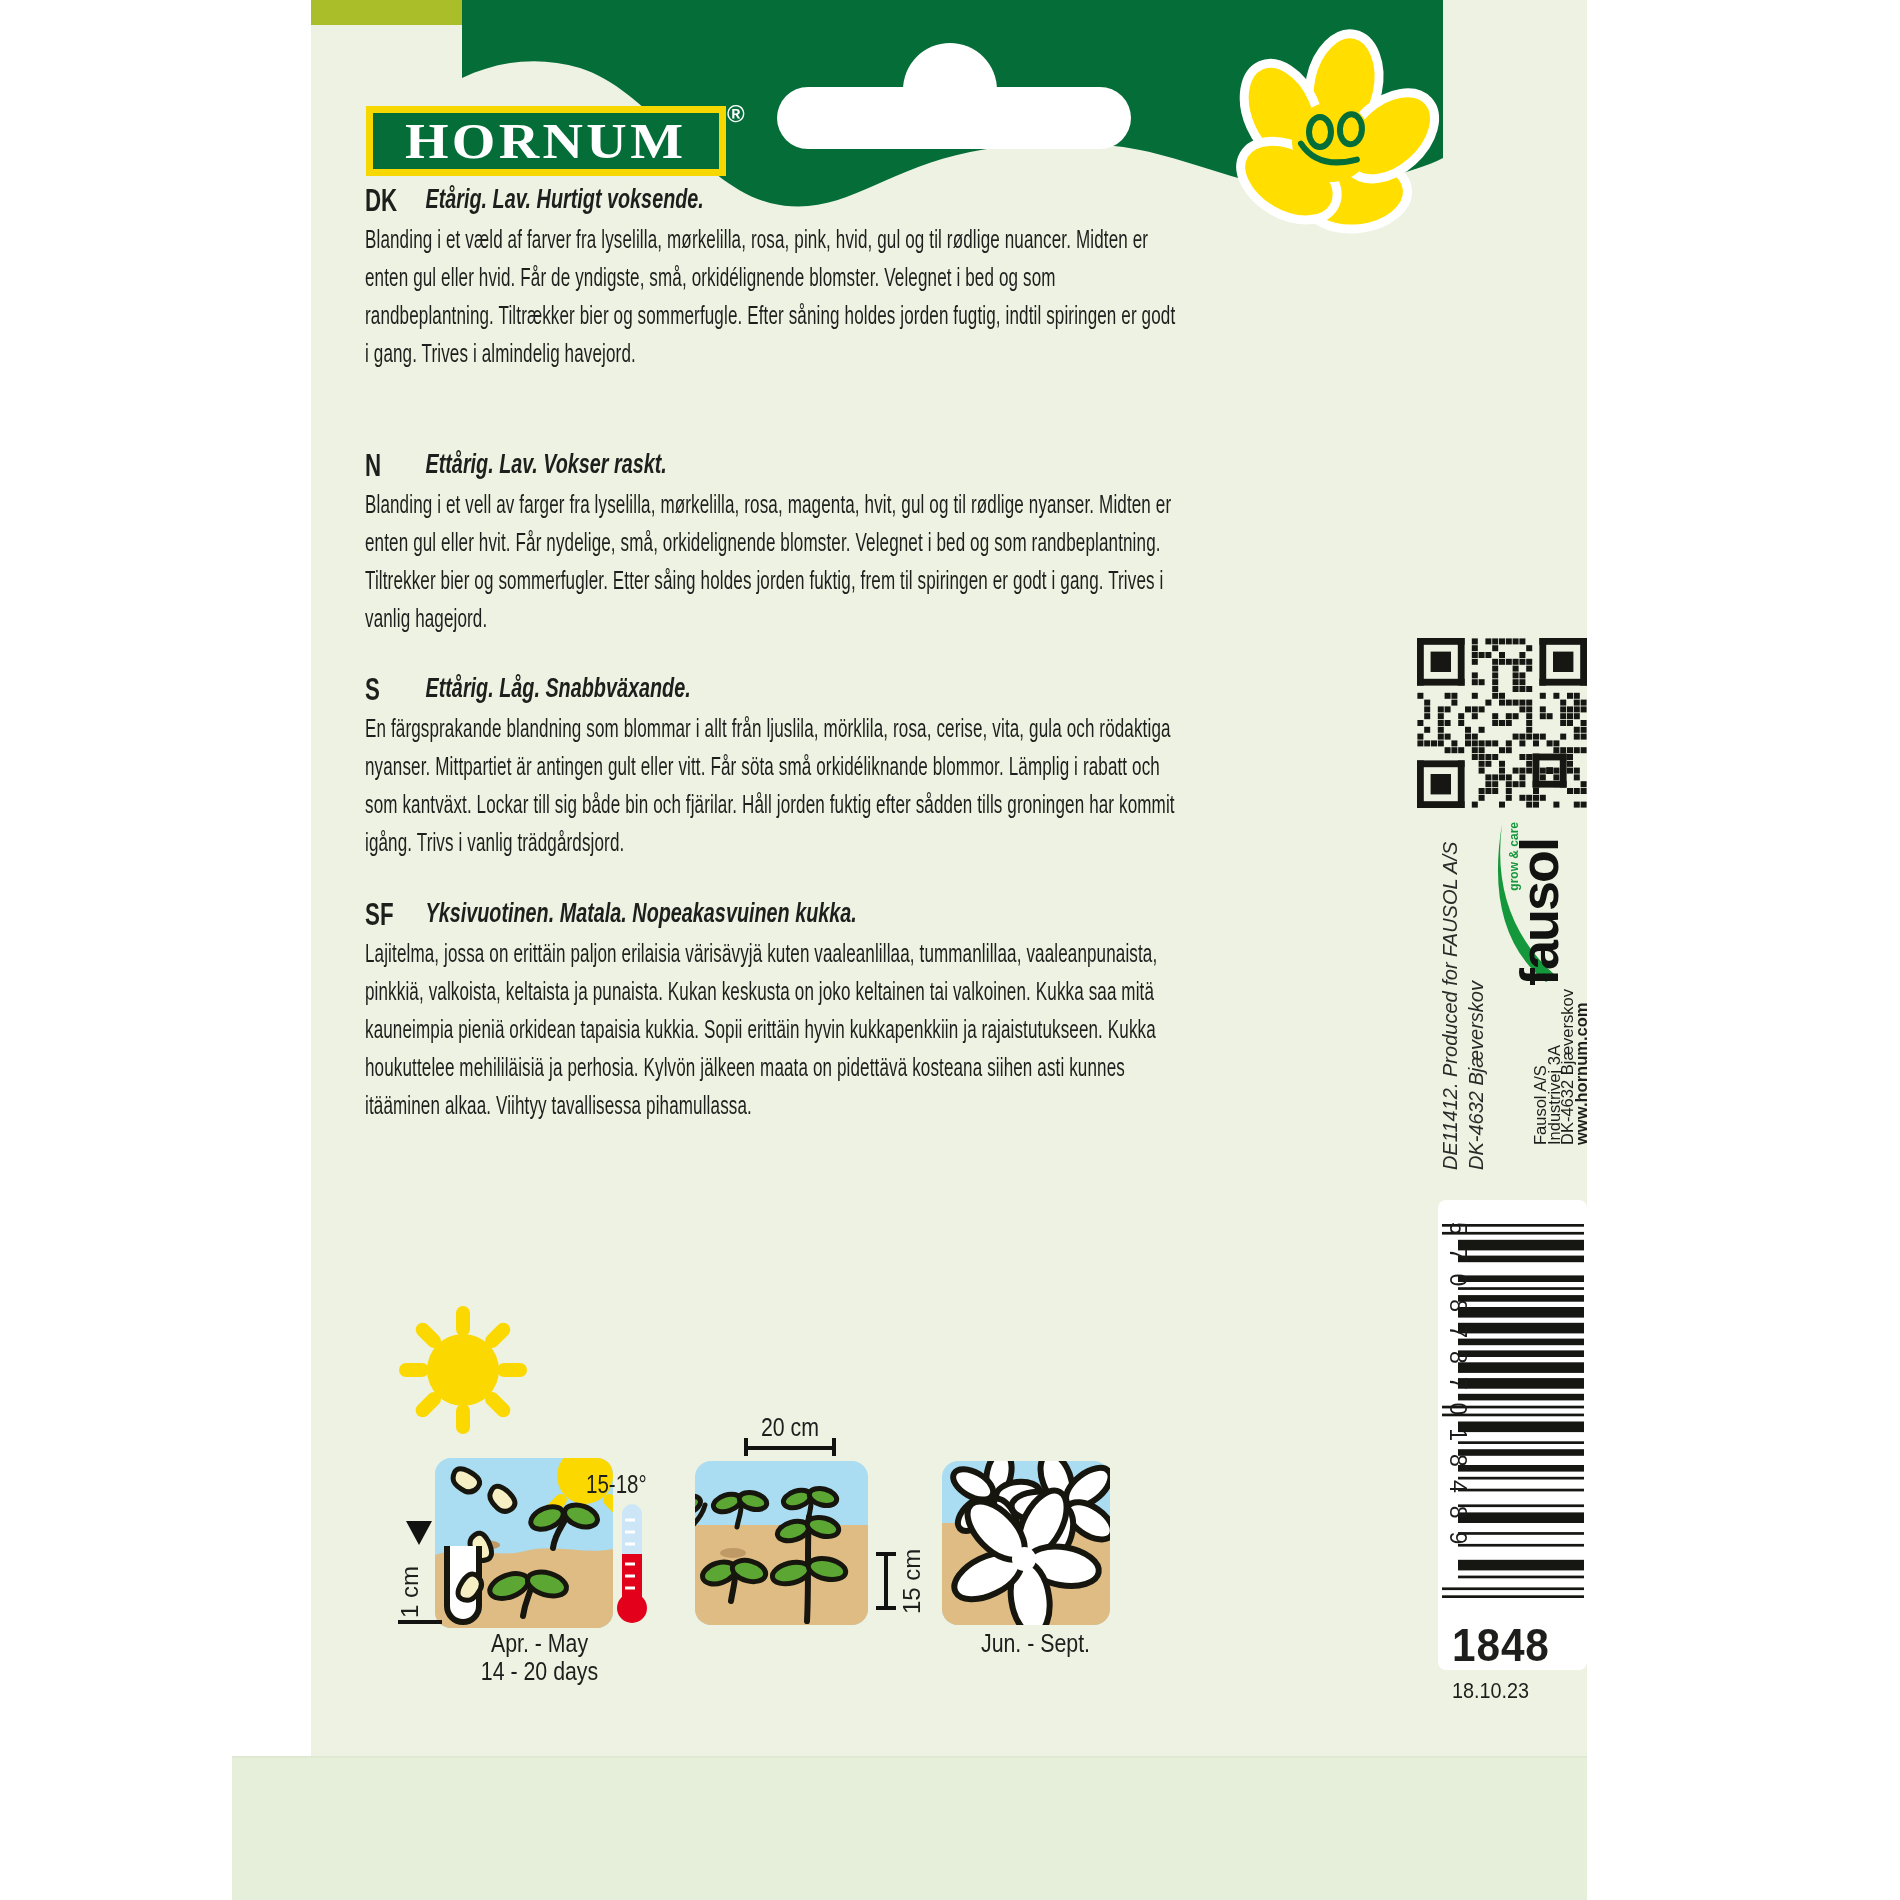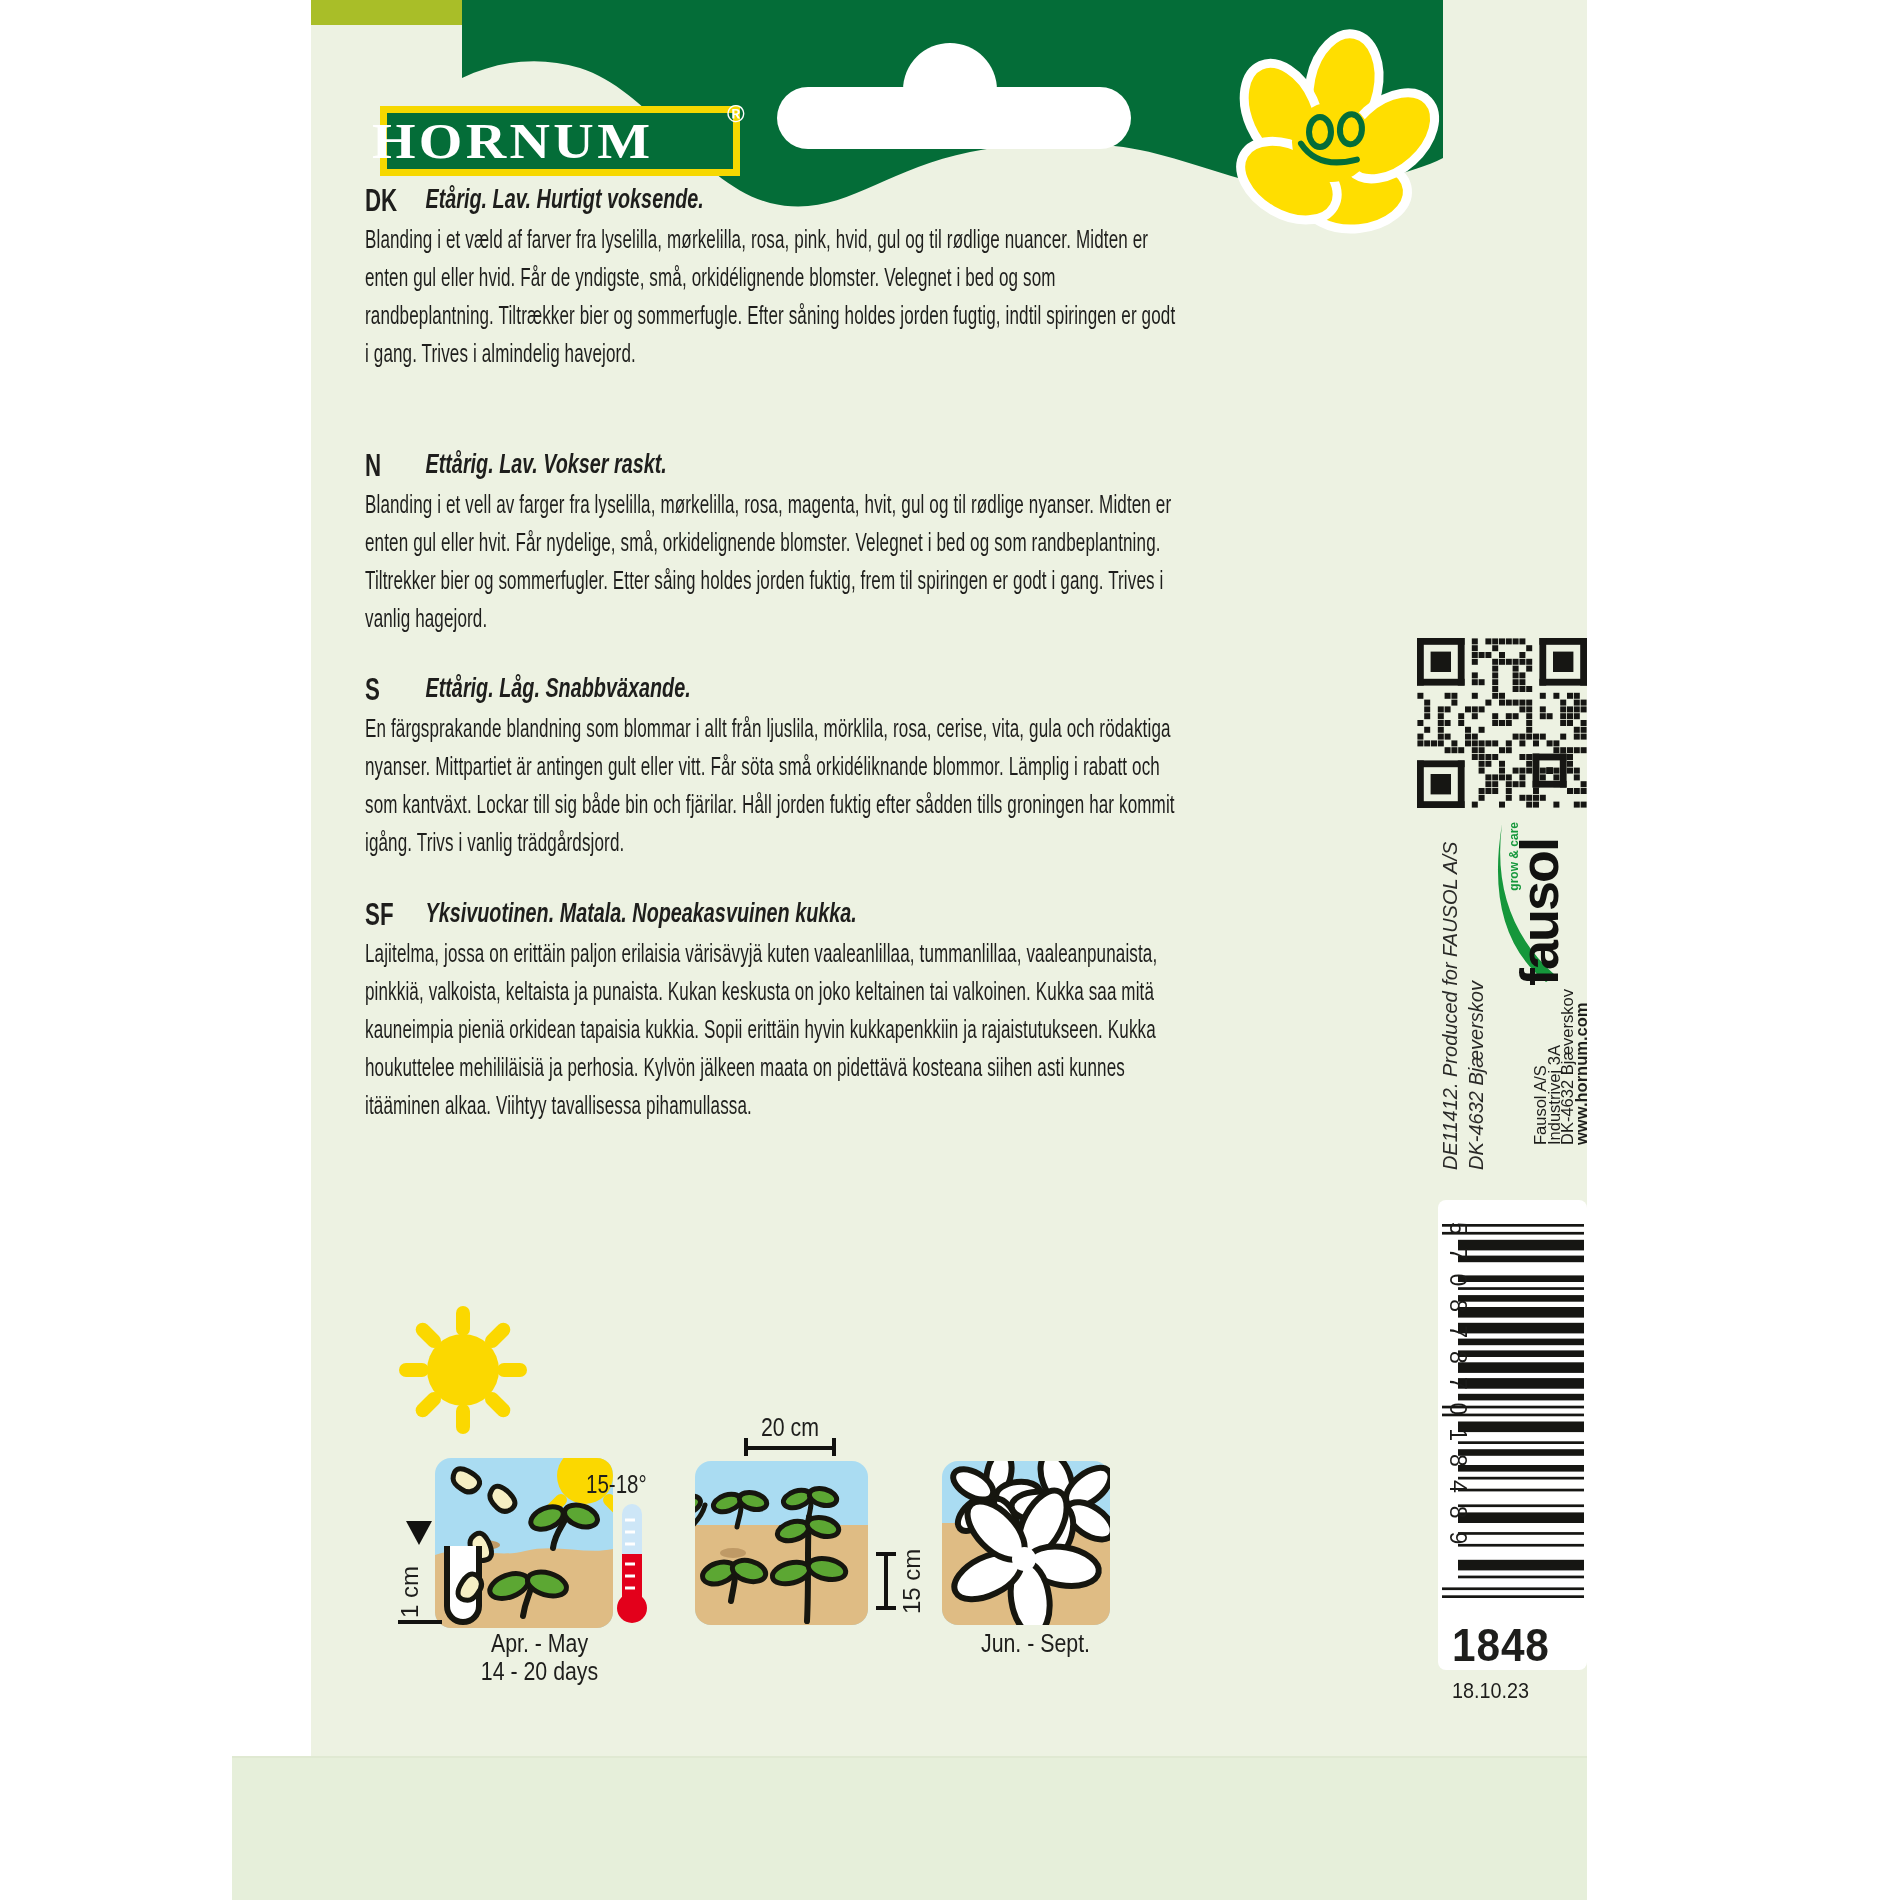--- a/index.html
+++ b/index.html
@@ -5,22 +5,22 @@
   html,body{margin:0;padding:0;background:#fff;}
   #page{position:relative;width:1900px;height:1900px;background:#ffffff;overflow:hidden;
         font-family:"Liberation Sans",sans-serif;color:#1e1e1c;}
   .abs{position:absolute;}
   
   #panel-main{left:311px;top:0;width:1276px;height:1756px;background:#edf2e2;}
   #panel-bottom{left:232px;top:1756px;width:1355px;height:144px;background:#e6efda;border-top:2px solid #e0e9d2;}
   #lime-strip{left:311px;top:0;width:151px;height:25px;background:#a9be28;}
   
   #header-svg{left:0;top:0;}
-  #hornum-logo{left:380px;top:106px;width:360px;height:70px;background:#046d38;border:7px solid #f6d800;
-               box-sizing:border-box;display:flex;align-items:center;justify-content:flex-start;}
+  #hornum-logo{left:366px;top:106px;width:360px;height:70px;background:#046d38;border:7px solid #f6d800;
+               box-sizing:border-box;display:flex;align-items:center;justify-content:center;}
   #hornum-logo span{font-family:"Liberation Serif",serif;font-weight:bold;color:#fff;font-size:50px;
                     letter-spacing:3px;transform:scaleX(1.12);white-space:nowrap;}
   #reg-mark{left:727px;top:100px;color:#fff;font-size:24px;font-weight:bold;}
   
   .sect-head{left:365px;display:flex;gap:14px;transform:scaleX(.72);transform-origin:0 0;white-space:nowrap;}
   .sect-code{font-weight:bold;font-size:31px;width:70px;}
   .sect-title{font-weight:bold;font-style:italic;font-size:27.5px;}
   .sect-body{left:365px;width:1240px;font-size:26px;line-height:38px;transform:scaleX(.655);
              transform-origin:0 0;letter-spacing:.2px;}
   

